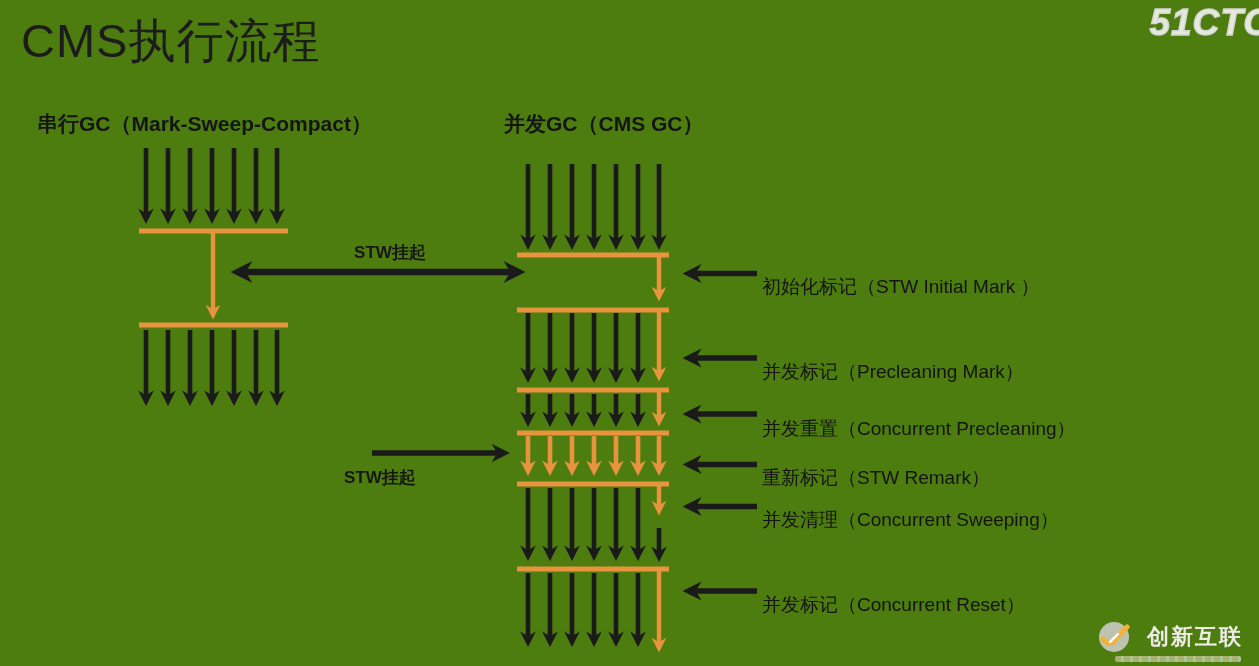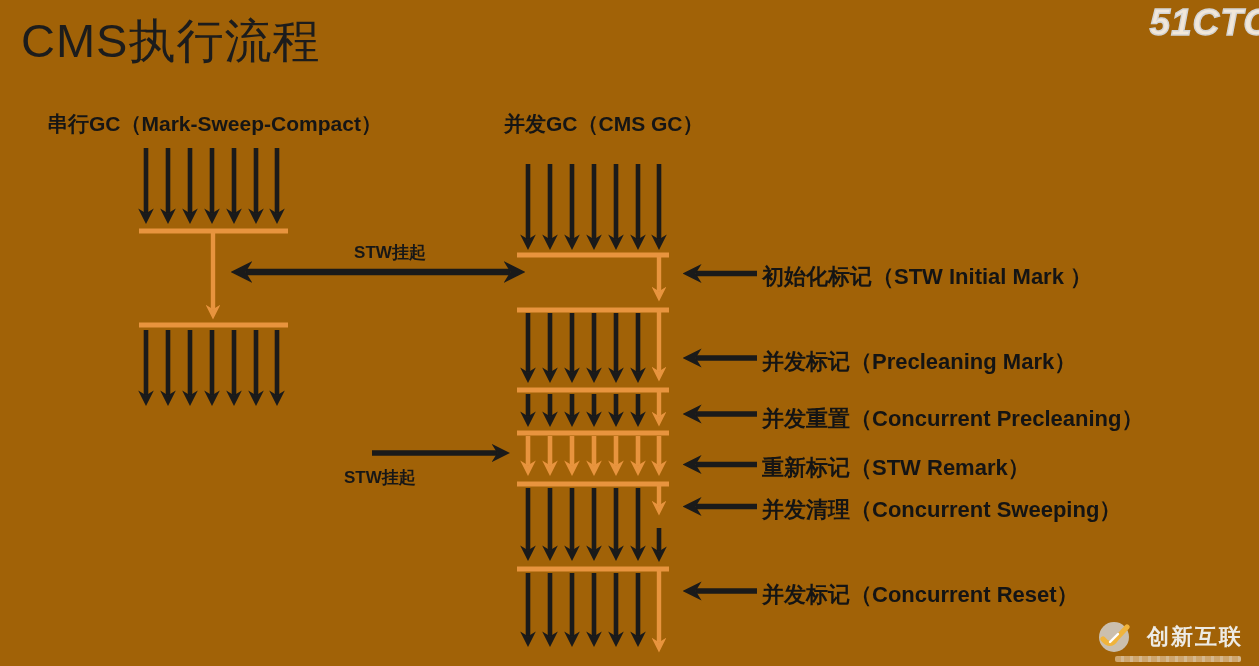--- a/index.html
+++ b/index.html
@@ -1,31 +1,31 @@
 <!DOCTYPE html>
 <html><head>
 <meta charset="utf-8">
 <style>
   html,body{margin:0;padding:0;background:#888;}
   .stage{
-    position:relative;width:1259px;height:666px;background:#a16207;
+    position:relative;width:1259px;height:666px;background:#4d7c0f;
     overflow:hidden;font-family:"Liberation Sans",sans-serif;color:#1a1a1a;
   }
   .stage svg.canvas{position:absolute;left:0;top:0;}
   .title{
     position:absolute;left:21px;top:10px;font-size:47px;font-weight:500;
     letter-spacing:1px;color:#1c1c1c;white-space:nowrap;
   }
   .hdr{position:absolute;font-size:21px;font-weight:700;white-space:nowrap;color:#151515;}
-  .hdr.serial{left:47px;top:110px;}
+  .hdr.serial{left:37px;top:110px;}
   .hdr.conc{left:504px;top:110px;}
   .stw{position:absolute;font-size:17px;font-weight:700;color:#171717;white-space:nowrap;}
   .stw.s1{left:340px;top:241px;width:100px;text-align:center;}
   .stw.s2{left:344px;top:466px;}
-  .phase{position:absolute;left:762px;font-size:22px;font-weight:700;white-space:nowrap;color:#141414;}
+  .phase{position:absolute;left:762px;font-size:19px;font-weight:400;white-space:nowrap;color:#141414;margin-top:12px;}
   .p0{top:262px;} .p1{top:347px;} .p2{top:404px;} .p3{top:453px;} .p4{top:495px;} .p5{top:580px;}
   .wm-top{
     position:absolute;right:-14px;top:2px;font-size:37px;font-weight:700;
     letter-spacing:1px;color:rgba(255,255,255,0.85);
     -webkit-text-stroke:1.4px #d4d4d4;text-stroke:1.4px #d4d4d4;
     font-style:italic;white-space:nowrap;
   }
   .wm-bottom{
     position:absolute;right:16px;bottom:12px;display:flex;align-items:center;gap:16px;
   }

